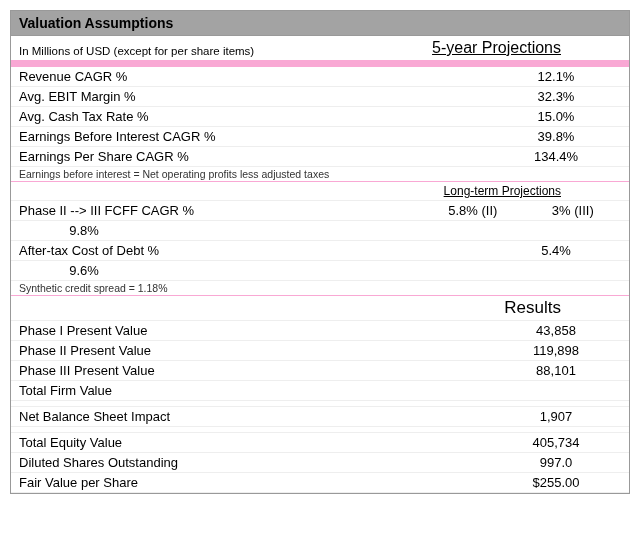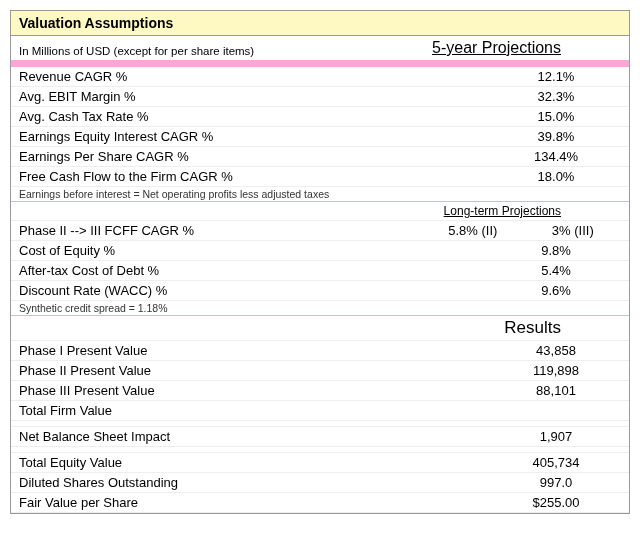--- a/index.html
+++ b/index.html
@@ -10,21 +10,21 @@
       color: #000;
       width: 640px;
       min-height: 560px;
       padding: 10px;
     }
     .table-container {
       border: 1px solid #999;
       width: 620px;
     }
     .header-row {
-      background: #fef9c3;
+      background: #a3a3a3;
       padding: 4px 8px;
       font-weight: bold;
       font-size: 14px;
       border-bottom: 1px solid #999;
     }
     .subtitle-row {
       padding: 3px 8px;
       font-size: 11.5px;
       border-bottom: 7px solid #f9a8d4;
       display: flex;
@@ -110,59 +110,53 @@
     </div>
       <div class="data-row">
       <span class="label">Avg. EBIT Margin %</span>
       <span class="value">32.3%</span>
     </div>
       <div class="data-row">
       <span class="label">Avg. Cash Tax Rate %</span>
       <span class="value">15.0%</span>
     </div>
       <div class="data-row">
-      <span class="label">Earnings Equity Interest CAGR %</span>
+      <span class="label">Earnings Before Interest CAGR %</span>
       <span class="value">39.8%</span>
     </div>
       <div class="data-row">
       <span class="label">Earnings Per Share CAGR %</span>
       <span class="value">134.4%</span>
-    </div>
-      <div class="data-row">
-      <span class="label">Free Cash Flow to the Firm CAGR %</span>
-      <span class="value">18.0%</span>
     </div>
     </div>
 
   <div class="note-row">
     <span>Earnings before interest = Net operating profits less adjusted taxes</span>
   </div>
 
   <div class="section-header">
     <span class="col-header">Long-term Projections</span>
   </div>
 
   <div id="longterm-rows">
       <div class="data-row phase2">
         <span class="label">Phase II --&gt; III FCFF CAGR %</span>
         <span class="value" style="display:flex;justify-content:space-around;width:200px;">
           <span>5.8% (II)</span>
           <span>3% (III)</span>
         </span>
       </div>
       <div class="data-row">
-        <span class="label">Cost of Equity %</span>
         <span class="value">9.8%</span>
       </div>
       <div class="data-row">
         <span class="label">After-tax Cost of Debt %</span>
         <span class="value">5.4%</span>
       </div>
       <div class="data-row">
-        <span class="label">Discount Rate (WACC) %</span>
         <span class="value">9.6%</span>
       </div>
     </div>
 
   <div class="note-row">
     <span>Synthetic credit spread = 1.18%</span>
   </div>
 
   <div class="results-header">
     <span class="col-header">Results</span>

